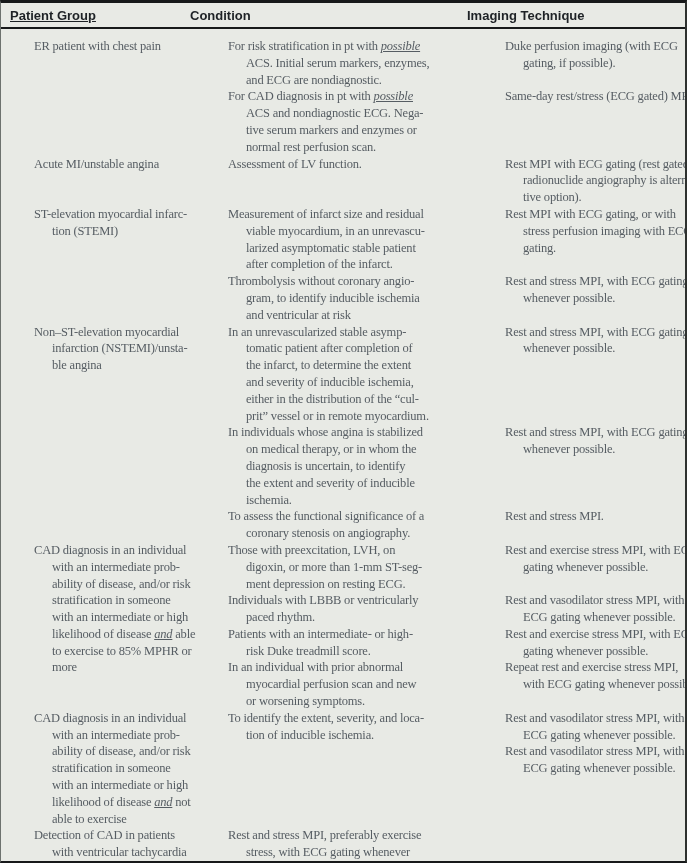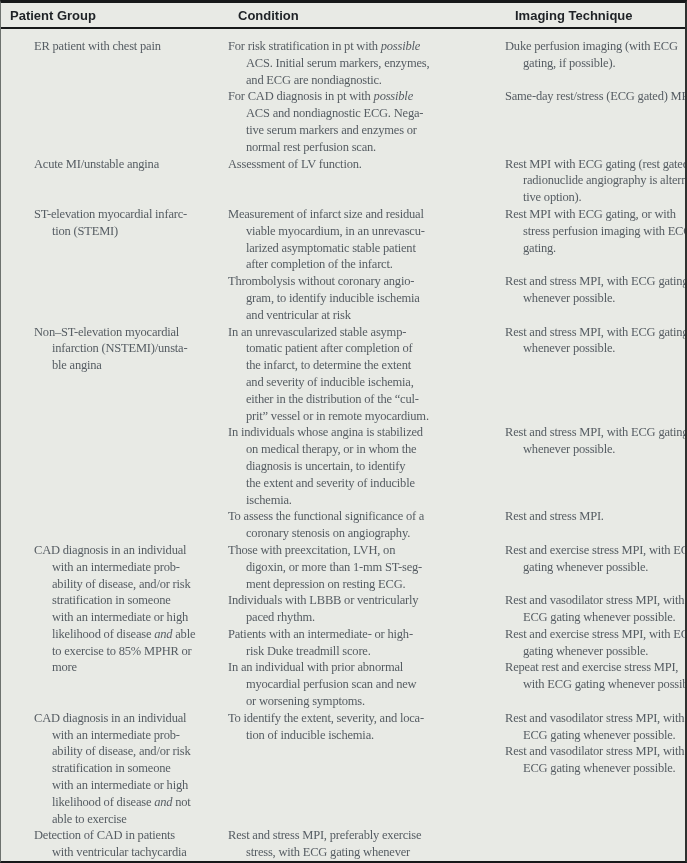--- a/index.html
+++ b/index.html
@@ -24,42 +24,42 @@
     display: flex;
     padding: 5px 0 3px 9px;
     border-bottom: 2px solid var(--rule, #17191a);
     font-family: "Liberation Sans", sans-serif;
     font-weight: 700;
     font-size: 13px;
     line-height: 16px;
     color: var(--head, #1e2226);
     letter-spacing: 0;
   }
-  .th.c1 { width: 228px; flex: none; }
+  .th.c1 { width: 180px; flex: none; text-decoration: underline; }
   .th.c2 { width: 277px; flex: none; }
   .th.c3 { flex: 1; min-width: 0; }
   .tbody {
     padding: 9px 0 0 9px;
     font-size: 12.5px;
     line-height: 16.8px;
     letter-spacing: -0.2px;
     color: var(--txt, #565d63);
   }
   .group { display: flex; align-items: flex-start; }
   .cell.patient { width: 194px; flex: none; margin-left: 24px; }
   .entries { flex: 1; min-width: 0; display: flex; flex-direction: column; }
   .entry { display: flex; align-items: flex-start; }
   .cell.condition { width: 277px; flex: none; }
   .cell.imaging { flex: 1; min-width: 0; }
   .para {
     padding-left: 18px;
     text-indent: -18px;
     white-space: pre;
   }
-  .para i { font-style: italic; }
+  .para i { font-style: italic; text-decoration: underline; }
 </style>
 </head>
 <body>
 
 <div class="page">
   <div class="thead">
     <div class="th c1">Patient Group</div>
     <div class="th c2">Condition</div>
     <div class="th c3">Imaging Technique</div>
   </div>

